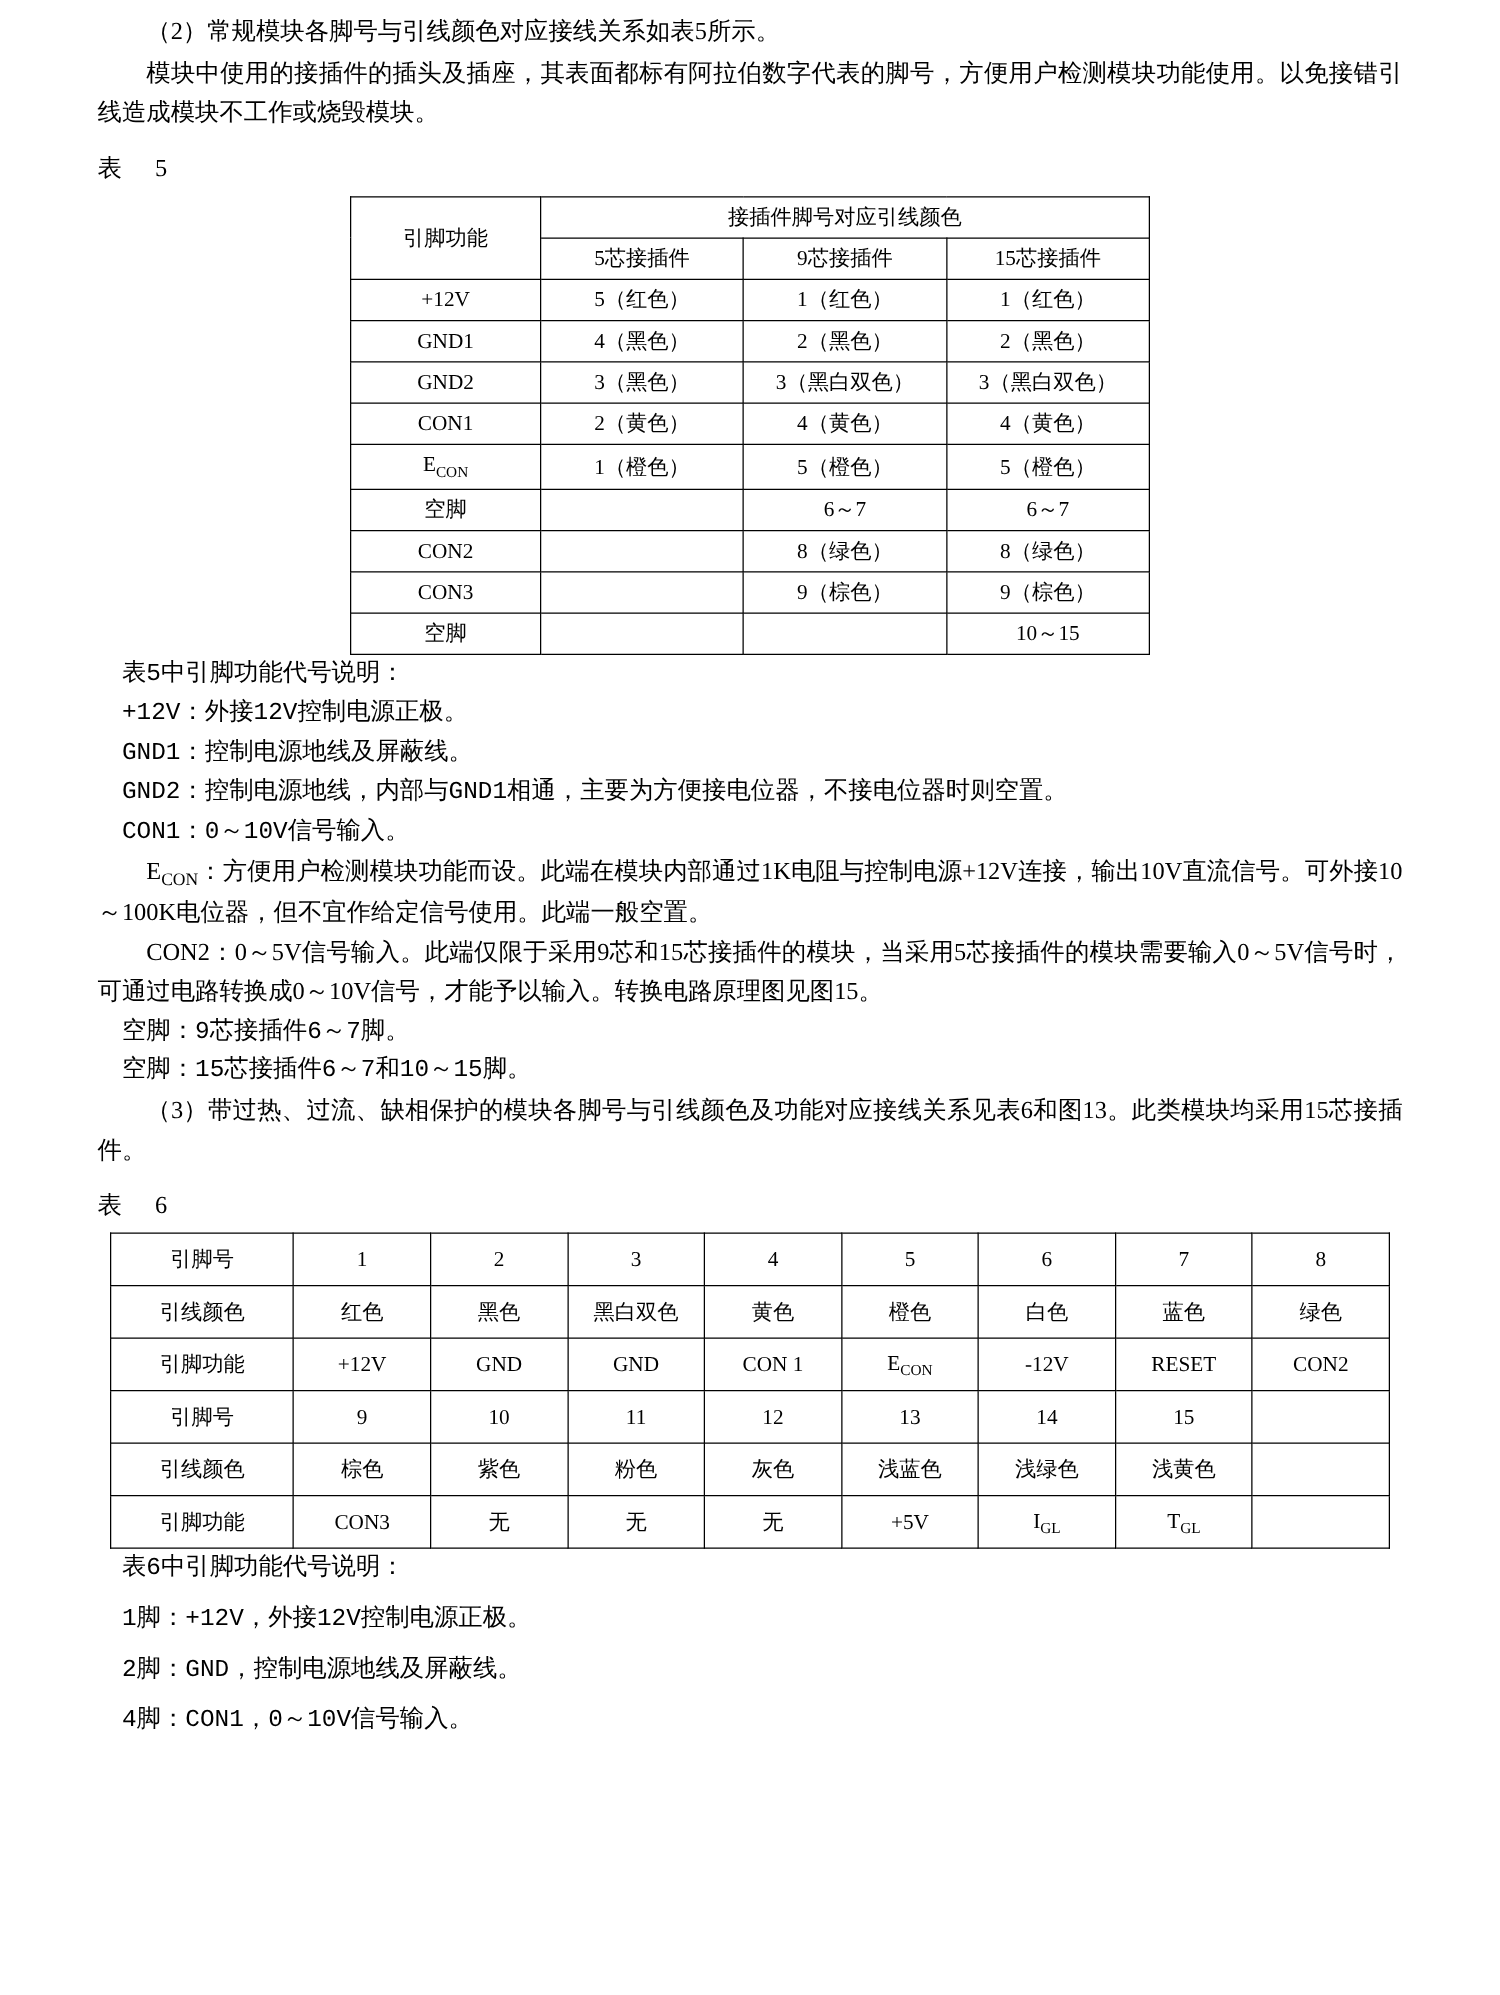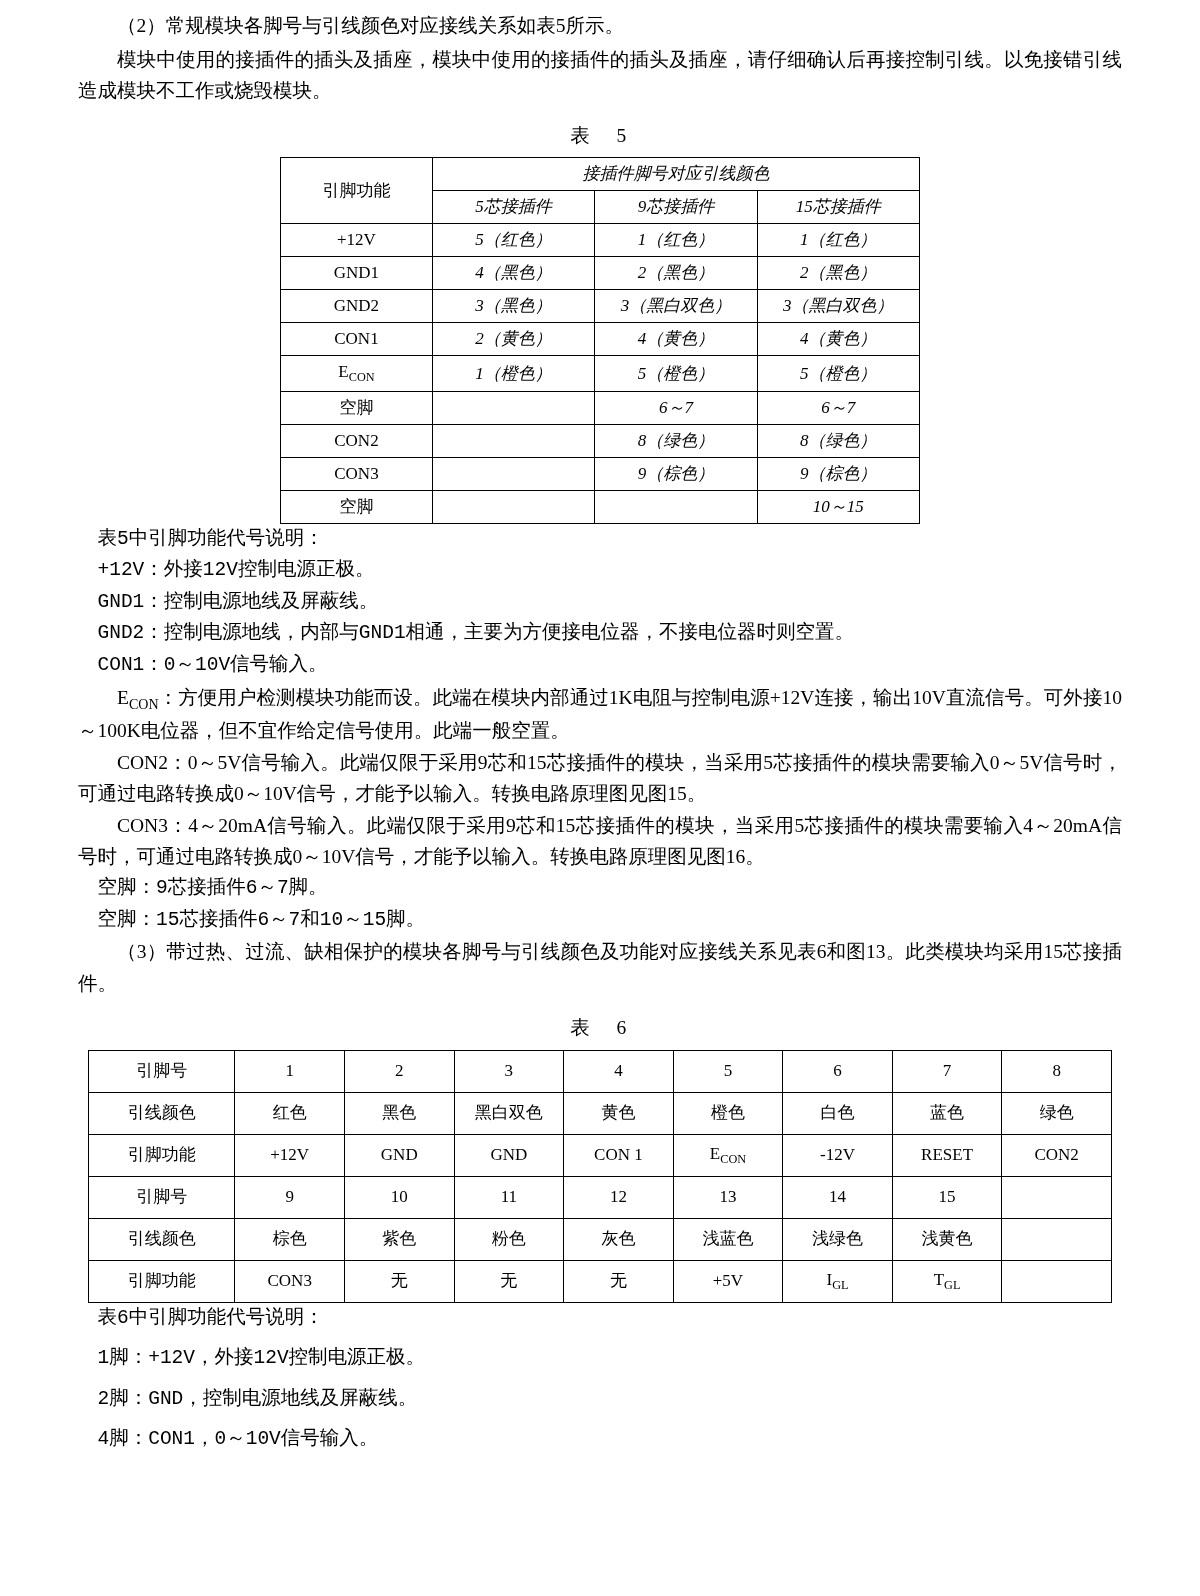--- a/index.html
+++ b/index.html
@@ -25,42 +25,41 @@
   p.body-text {
     margin: 0 0 2px 0;
     text-align: justify;
     text-justify: inter-ideograph;
     font-size: 19.5px;
     line-height: 1.62;
   }
   p.indent2 { text-indent: 2em; }
   p.indent1 { text-indent: 1em; font-family: Liberation Mono, monospace; }
   .tbl-caption {
-    text-align: center;
     margin: 14px 0 6px 0;
     font-size: 19.5px;
     letter-spacing: 0.18em;
   }
   table.grid {
     border-collapse: collapse;
     margin: 0 auto;
     font-size: 17px;
     line-height: 1.25;
   }
   table.grid td, table.grid th {
     border: 1px solid #000;
     text-align: center;
     vertical-align: middle;
     font-weight: normal;
     padding: 5px 6px;
   }
   
   table.t5 { width: 640px; }
   table.t5 td.fn { width: 150px; }
-  table.t5 td.c { width: 163px; font-style: italic; }
+  table.t5 td.c { width: 163px; }
   table.t5 tr { height: 33px; }
 
   
   table.t6 { width: 1024px; }
   table.t6 td.rowhead { width: 130px; }
   table.t6 td.cell { width: 94px; }
   table.t6 tr { height: 42px; }
 
   .sub { font-size: 0.72em; vertical-align: sub; }
   .listblock p {
@@ -72,21 +71,21 @@
   }
   .listblock.spaced p { margin-bottom: 9px; }
   .two-line { line-height: 1.08; }
 </style>
 </head>
 <body>
 
 <div class="page">
 
   <p class="body-text indent2">（2）常规模块各脚号与引线颜色对应接线关系如表5所示。</p>
-  <p class="body-text indent2">模块中使用的接插件的插头及插座，模块中使用的接插件的插头及插座，请仔细确认后再接控制引线。以免接错引线造成模块不工作或烧毁模块。</p>
+  <p class="body-text indent2">模块中使用的接插件的插头及插座，其表面都标有阿拉伯数字代表的脚号，方便用户检测模块功能使用。以免接错引线造成模块不工作或烧毁模块。</p>
 
   <div class="tbl-caption">表　5</div>
 
   <table class="grid t5">
     <tbody>
         <tr>
       <td class="fn" rowspan="2">引脚功能</td>
       <td class="c" colspan="3">接插件脚号对应引线颜色</td>
     </tr>
     <tr>
@@ -153,21 +152,20 @@
     </table>
 
   <div class="listblock">
     <p class="indent1">表5中引脚功能代号说明：</p>
     <p class="indent1">+12V：外接12V控制电源正极。</p>
     <p class="indent1">GND1：控制电源地线及屏蔽线。</p>
     <p class="indent1">GND2：控制电源地线，内部与GND1相通，主要为方便接电位器，不接电位器时则空置。</p>
     <p class="indent1">CON1：0～10V信号输入。</p>
     <p class="indent2">E<span class="sub">CON</span>：方便用户检测模块功能而设。此端在模块内部通过1K电阻与控制电源+12V连接，输出10V直流信号。可外接10～100K电位器，但不宜作给定信号使用。此端一般空置。</p>
     <p class="indent2">CON2：0～5V信号输入。此端仅限于采用9芯和15芯接插件的模块，当采用5芯接插件的模块需要输入0～5V信号时，可通过电路转换成0～10V信号，才能予以输入。转换电路原理图见图15。</p>
-    <p class="indent2">CON3：4～20mA信号输入。此端仅限于采用9芯和15芯接插件的模块，当采用5芯接插件的模块需要输入4～20mA信号时，可通过电路转换成0～10V信号，才能予以输入。转换电路原理图见图16。</p>
     <p class="indent1">空脚：9芯接插件6～7脚。</p>
     <p class="indent1">空脚：15芯接插件6～7和10～15脚。</p>
     <p class="indent2">（3）带过热、过流、缺相保护的模块各脚号与引线颜色及功能对应接线关系见表6和图13。此类模块均采用15芯接插件。</p>
   </div>
 
   <div class="tbl-caption">表　6</div>
 
   <table class="grid t6">
     <tbody>
         <tr>

